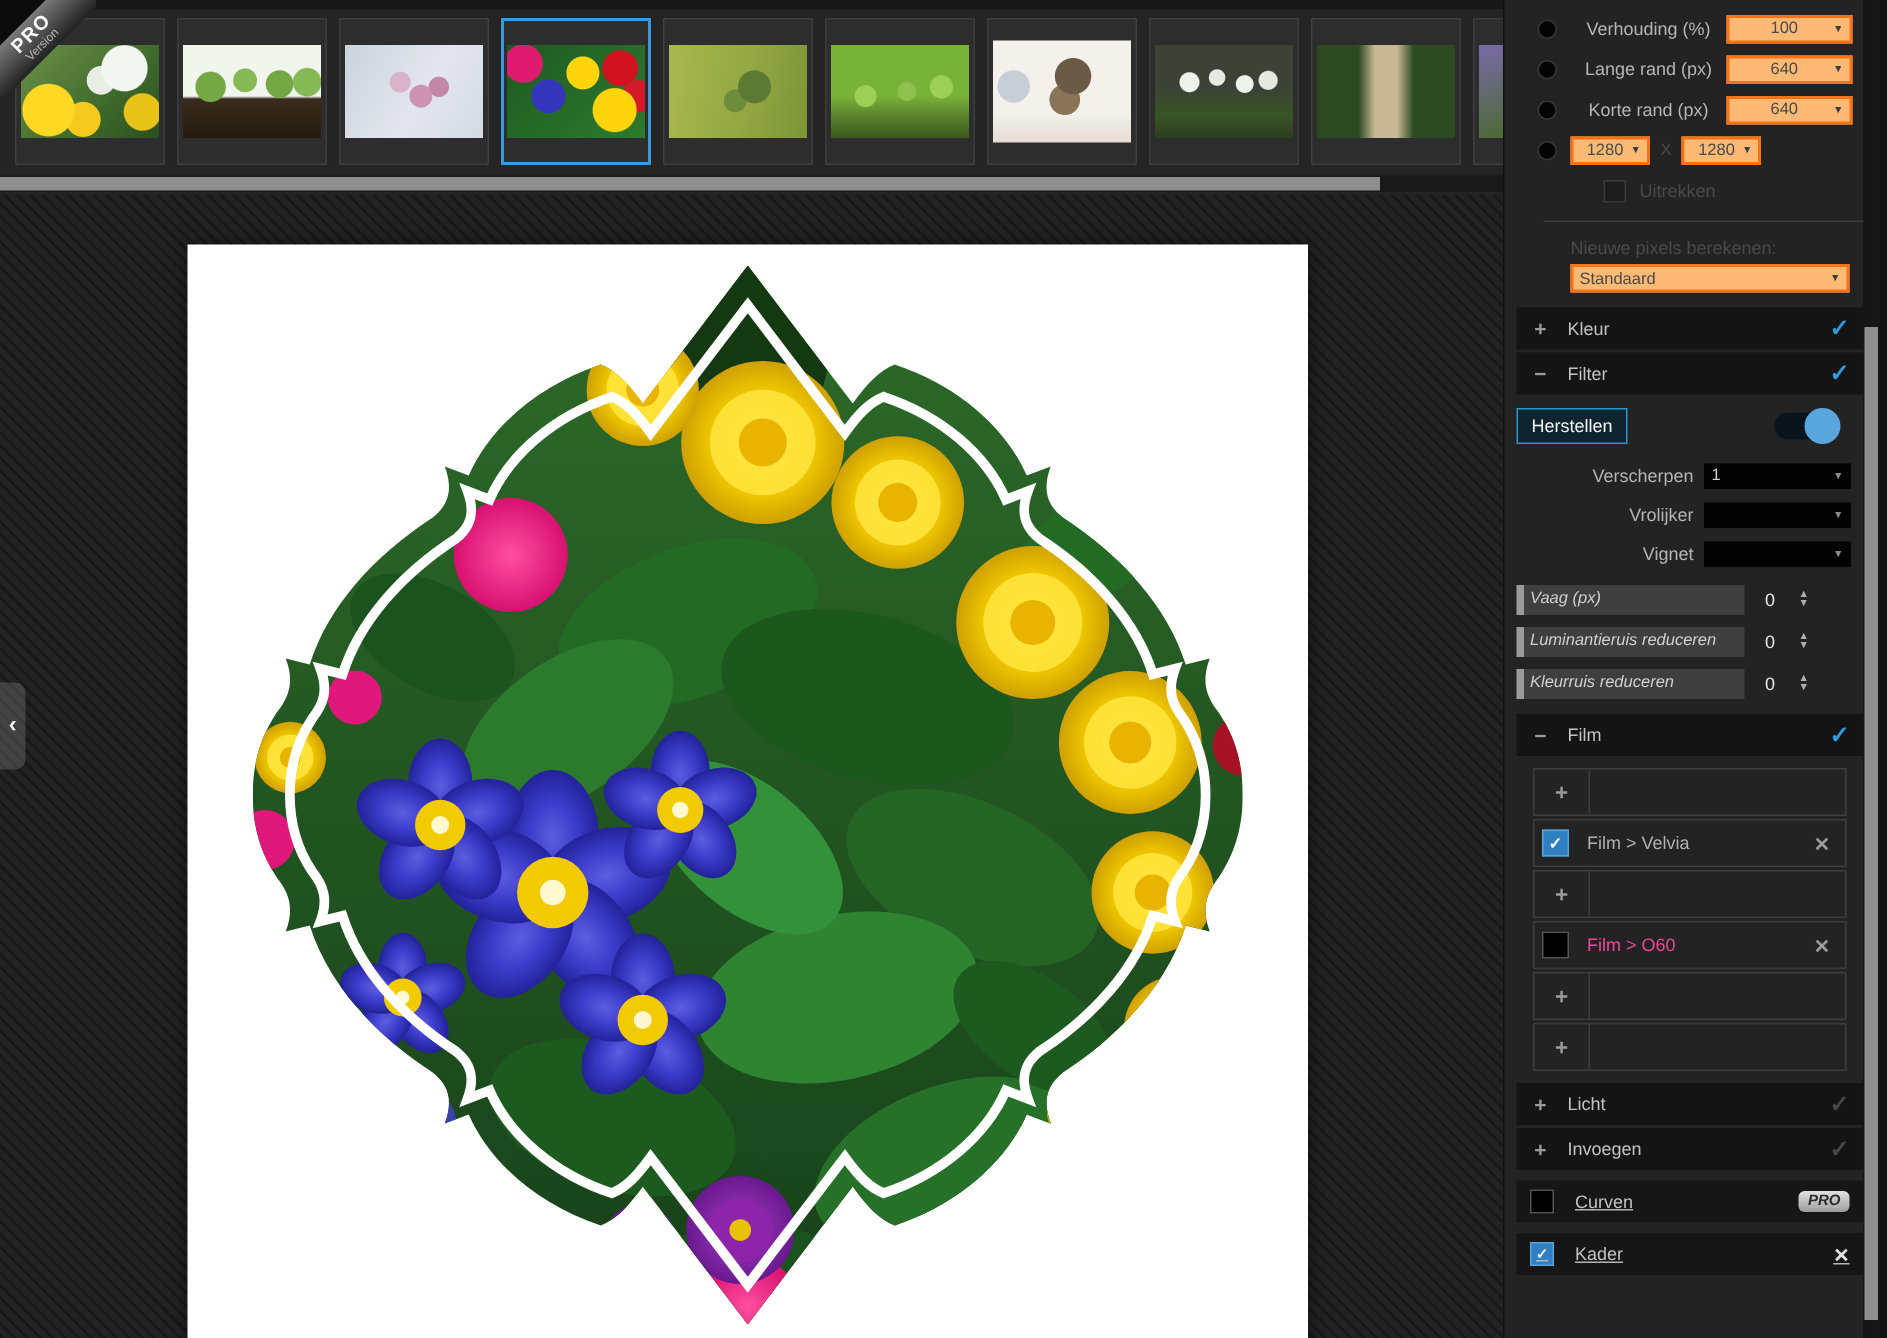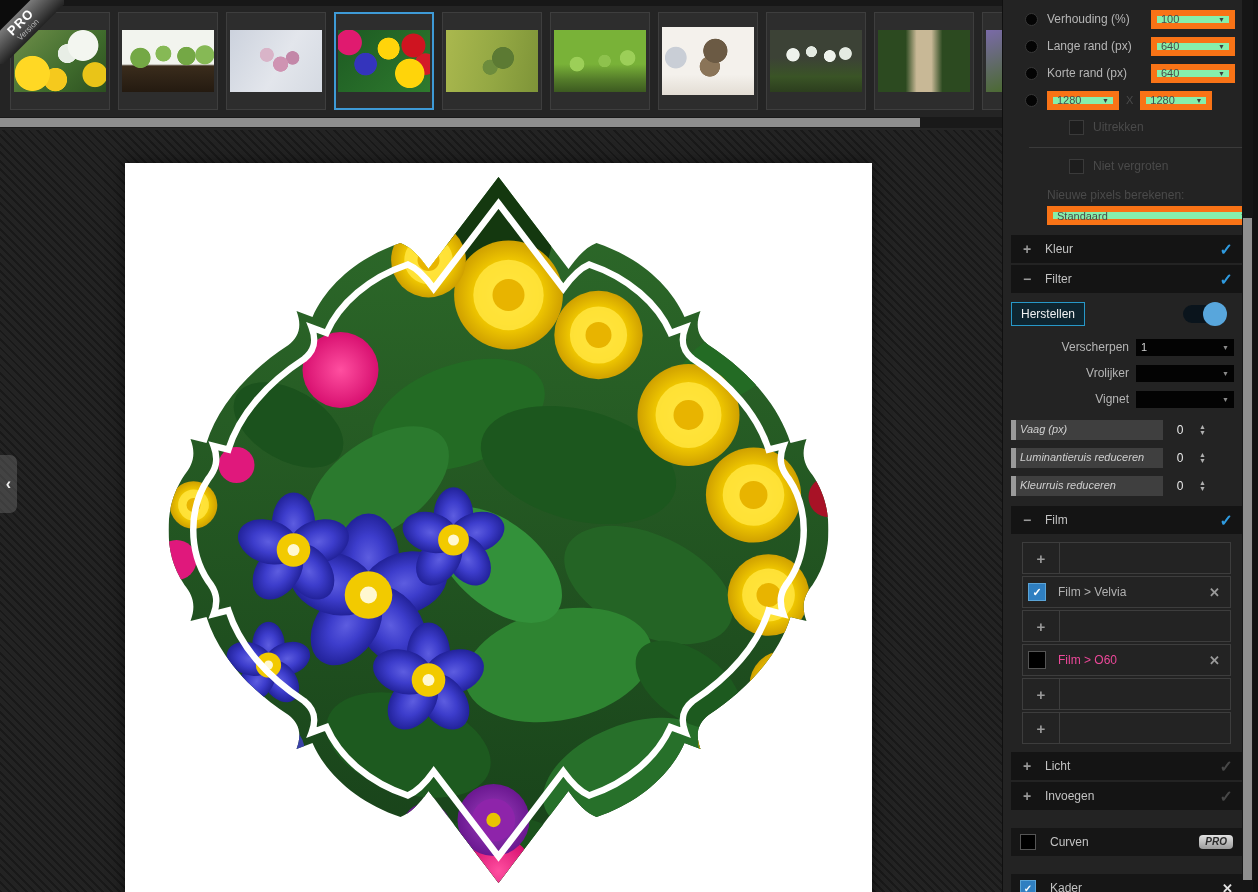--- a/index.html
+++ b/index.html
@@ -86,31 +86,31 @@
 
   
   .panel { position:absolute; left:1002px; top:0; width:256px; height:892px; background:#232323;
            border-left:1px solid #101010; color:#b5b5b5; font-size:12px; }
   .panel-content { position:absolute; left:8px; top:0; width:232px; }
 
   .vscroll-track { position:absolute; right:5px; top:0; width:11px; height:892px; background:#161616; }
   .vscroll-thumb { position:absolute; left:1px; top:218px; width:9px; height:662px; background:#8f8f8f; }
   .panel-right-edge { position:absolute; right:0; top:0; width:5px; height:892px; background:#121212; }
 
-  .size-row { display:flex; align-items:center; height:26px; margin-top:1px; }
+  .size-row { display:flex; align-items:center; height:26px; margin-top:1px;text-align:center; }
   .radio { width:13px; height:13px; border-radius:50%; background:#040404; border:1px solid #383838;
            margin:0 9px 0 14px; flex:0 0 auto; }
   .size-label { width:104px; color:#b5b5b5; }
-  .combo { height:19px; border:6px solid #f97316; background:#86efac; color:#4a4a4a;
+  .combo { height:19px; border:2px solid #f97316; background:#fdba74; color:#4a4a4a;
            display:flex; align-items:center; padding:0 4px; position:relative; }
   .combo .val { flex:1; font-size:11px; }
   .combo .arr { font-size:7px; color:#3f3f3f; }
   .combo.w84 { width:84px; }
-  .combo.w72 { width:72px; }
-  .combo.w186 { width:210px; }
+  .combo.w72 { width:53px; }
+  .combo.w186 { width:186px; }
   .xsep { color:#4a4a4a; margin:0 7px; font-size:11px; }
 
   .chk-row { display:flex; align-items:center; height:24px; margin:2px 0 0 36px; color:#4a4a4a;padding-left:22px; }
   .chk { width:15px; height:15px; border:1px solid #3a3a3a; background:#1d1d1d; margin-right:9px; flex:0 0 auto; }
   .divider { height:1px; background:#3a3a3a; margin:8px 0 6px 18px; }
   .resample-label { margin:10px 0 4px 36px; color:#4a4a4a; }
   .resample-combo { margin-left:36px; }
 
   .sec-header { height:28px; background:#141414; display:flex; align-items:center; margin-top:2px; cursor:pointer; }
   .sec-header .pm { width:16px; text-align:center; color:#9a9a9a; font-size:14px; font-weight:bold; margin-left:8px; }
@@ -146,21 +146,21 @@
   .film-row .plus-cell { width:37px; align-self:stretch; border-right:1px solid #3d3d3d;
                          display:flex; align-items:center; justify-content:center;
                          color:#9a9a9a; font-size:15px; font-weight:bold; cursor:pointer; }
   .film-row .cb { width:18px; height:18px; margin:0 0 0 5px; border:1px solid #555; background:#000;
                   display:flex; align-items:center; justify-content:center; cursor:pointer; flex:0 0 auto; }
   .film-row .cb.on { background:#2f7fc1; border-color:#5ba4d6; color:#fff; font-size:11px; font-weight:bold; }
   .film-row .film-label { flex:1; margin-left:12px; color:#b0b0b0; }
   .film-row .film-label.dim { color:#ec4899; }
   .film-row .x { margin-right:10px; color:#9a9a9a; font-size:13px; font-weight:bold; cursor:pointer; }
 
-  .extra-row { height:28px; background:#161616; display:flex; align-items:center; margin-top:18px; }
+  .extra-row { height:28px; background:#161616; display:flex; align-items:center; margin-top:7px;text-decoration:underline; }
   .extra-row .cb { width:16px; height:16px; margin-left:9px; border:1px solid #555; background:#000;
                    display:flex; align-items:center; justify-content:center; cursor:pointer; flex:0 0 auto; }
   .extra-row .cb.on { background:#2f7fc1; border-color:#5ba4d6; color:#fff; font-size:10px; font-weight:bold; }
   .extra-row .extra-label { flex:1; margin-left:14px; color:#c2c2c2; }
   .extra-row .pro-badge { margin-right:10px; background:linear-gradient(#e2e2e2,#9a9a9a);
                           color:#2b2b2b; font-size:10px; font-weight:bold; font-style:italic;
                           padding:1px 6px 2px; border-radius:4px; }
   .extra-row .x { margin-right:10px; color:#e2e2e2; font-size:13px; font-weight:bold; cursor:pointer; }
 </style>
 </head>
@@ -358,24 +358,20 @@
         <span class="val">1280</span>
         <span class="arr">▼</span>
       </span>
     </div>
 
     <div class="chk-row">
       <span class="chk"></span>
       <span>Uitrekken</span>
     </div>
     <div class="divider"></div>
-    <div class="chk-row">
-      <span class="chk"></span>
-      <span>Niet vergroten</span>
-    </div>
     <div class="resample-label">Nieuwe pixels berekenen:</div>
     <div class="combo w186 resample-combo">
       <span class="val">Standaard</span>
       <span class="arr">▼</span>
     </div>
 
     <div class="sec-header" style="margin-top:10px;">
       <span class="pm">+</span>
       <span class="sec-label">Kleur</span>
       <span class="check">✓</span>

